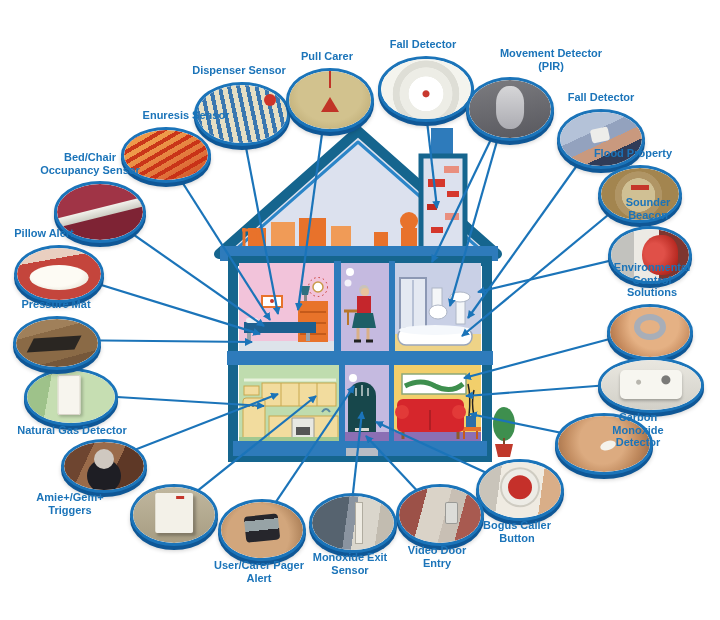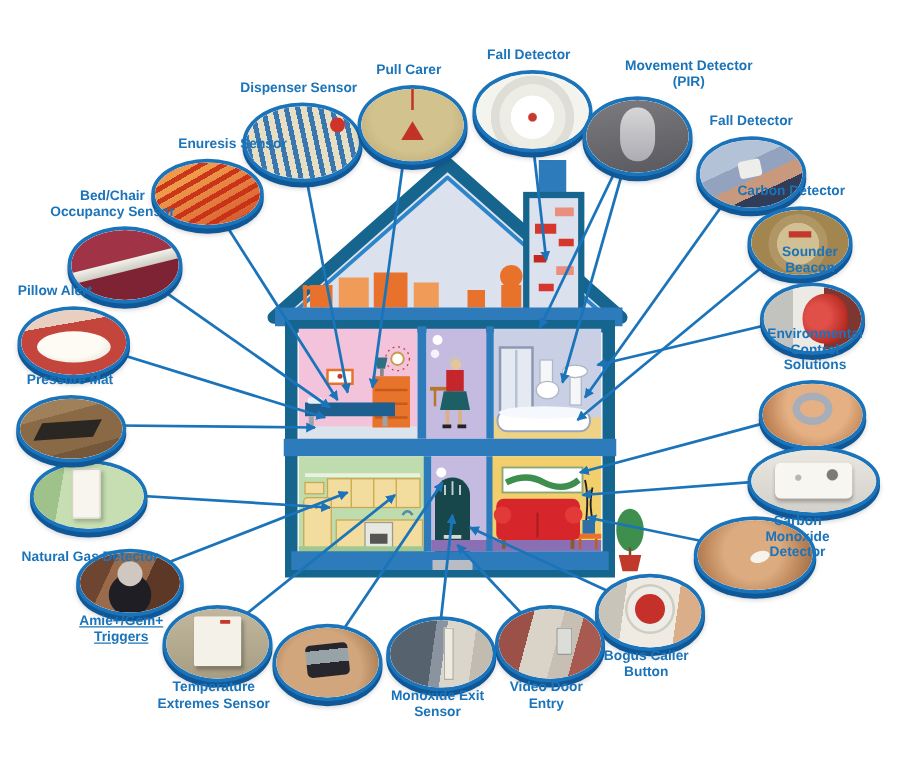--- a/index.html
+++ b/index.html
@@ -267,21 +267,21 @@
     </div>
     <div class="bubble-label" style="left: 507px; top: 72px; transform: translate(-50%, -100%); color: rgb(27, 116, 185); margin-left: 44px;">Movement Detector
 (PIR)</div>
     <div class="bubble" style="left: 557px; top: 109px; width: 82px; height: 54px;">
       <div class="bubble-art art-fall-detector"></div>
     </div>
     <div class="bubble-label" style="left: 601px; top: 104px; transform: translate(-50%, -100%); color: rgb(27, 116, 185);">Fall Detector</div>
     <div class="bubble" style="left: 598px; top: 165px; width: 78px; height: 52px;">
       <div class="bubble-art art-flood-detector"></div>
     </div>
-    <div class="bubble-label" style="left: 633px; top: 160px; transform: translate(-50%, -100%); color: rgb(27, 116, 185);">Carbon Detector</div>
+    <div class="bubble-label" style="left: 633px; top: 160px; transform: translate(-50%, -100%); color: rgb(27, 116, 185);">Flood Property</div>
     <div class="bubble" style="left: 608px; top: 226px; width: 78px; height: 52px;">
       <div class="bubble-art art-sounder-beacon"></div>
     </div>
     <div class="bubble-label" style="left: 648px; top: 221px; transform: translate(-50%, -100%); color: rgb(27, 116, 185);">Sounder Beacon</div>
     <div class="bubble" style="left: 607px; top: 304px; width: 80px; height: 50px;">
       <div class="bubble-art art-environmental-control"></div>
     </div>
     <div class="bubble-label" style="left: 652px; top: 299px; transform: translate(-50%, -100%); color: rgb(27, 116, 185);">Environmental
 Control Solutions</div>
     <div class="bubble" style="left: 598px; top: 357px; width: 100px; height: 50px;">
@@ -302,34 +302,34 @@
     <div class="bubble-label" style="left: 437px; top: 544px; transform: translateX(-50%); color: rgb(27, 116, 185);">Video Door
 Entry</div>
     <div class="bubble" style="left: 309px; top: 493px; width: 82px; height: 54px;">
       <div class="bubble-art art-property-exit"></div>
     </div>
     <div class="bubble-label" style="left: 350px; top: 551px; transform: translateX(-50%); color: rgb(27, 116, 185);">Monoxide Exit
 Sensor</div>
     <div class="bubble" style="left: 218px; top: 499px; width: 82px; height: 56px;">
       <div class="bubble-art art-pager-alert"></div>
     </div>
+    <div class="bubble-label" style="left: 259px; top: 559px; transform: translateX(-50%); color: rgb(27, 116, 185);">User/Carer Pager
+Alert</div>
     <div class="bubble" style="left: 130px; top: 484px; width: 82px; height: 56px;">
       <div class="bubble-art art-temperature-extremes"></div>
     </div>
-    <div class="bubble-label" style="left: 171px; top: 544px; transform: translateX(-50%); color: rgb(27, 116, 185);">Temperature
-Extremes Sensor</div>
     <div class="bubble" style="left: 61px; top: 439px; width: 80px; height: 48px;">
       <div class="bubble-art art-amie-gem"></div>
     </div>
-    <div class="bubble-label" style="left: 97px; top: 491px; transform: translateX(-50%); color: rgb(27, 116, 185); text-decoration: underline;">Amie+/Gem+
+    <div class="bubble-label" style="left: 70px; top: 491px; transform: translateX(-50%); color: rgb(27, 116, 185);">Amie+/Gem+
 Triggers</div>
     <div class="bubble" style="left: 24px; top: 368px; width: 88px; height: 52px;">
       <div class="bubble-art art-natural-gas"></div>
     </div>
-    <div class="bubble-label" style="left: 72px; top: 440px; transform: translateX(-50%); color: rgb(27, 116, 185); text-align: right;">Natural Gas Detector</div>
+    <div class="bubble-label" style="left: 72px; top: 424px; transform: translateX(-50%); color: rgb(27, 116, 185); text-align: right;">Natural Gas Detector</div>
     <div class="bubble" style="left: 13px; top: 316px; width: 82px; height: 48px;">
       <div class="bubble-art art-pressure-mat"></div>
     </div>
     <div class="bubble-label" style="left: 56px; top: 311px; transform: translate(-50%, -100%); color: rgb(27, 116, 185);">Pressure Mat</div>
     <div class="bubble" style="left: 14px; top: 245px; width: 84px; height: 52px;">
       <div class="bubble-art art-pillow-alert"></div>
     </div>
     <div class="bubble-label" style="left: 44px; top: 240px; transform: translate(-50%, -100%); color: rgb(27, 116, 185);">Pillow Alert</div>
     <div class="bubble" style="left: 54px; top: 181px; width: 86px; height: 56px;">
       <div class="bubble-art art-bed-chair"></div>

